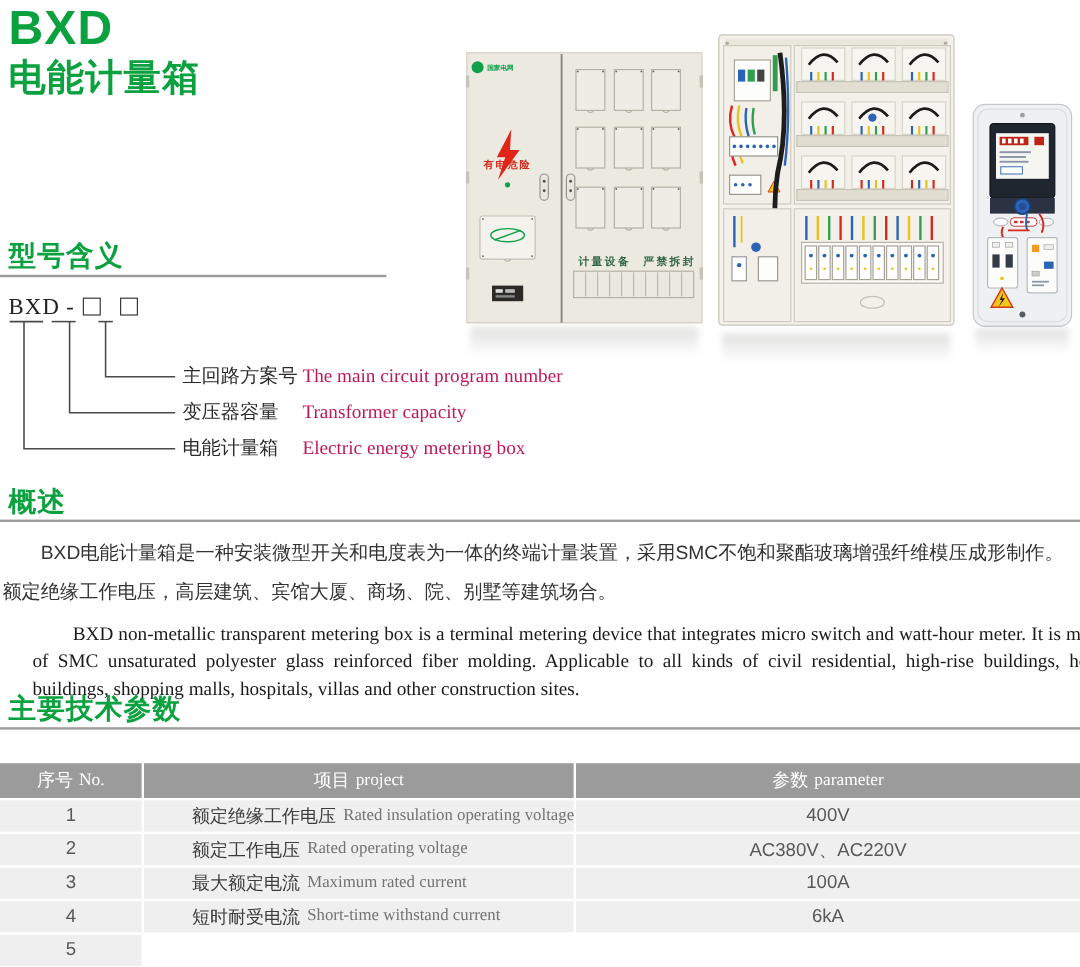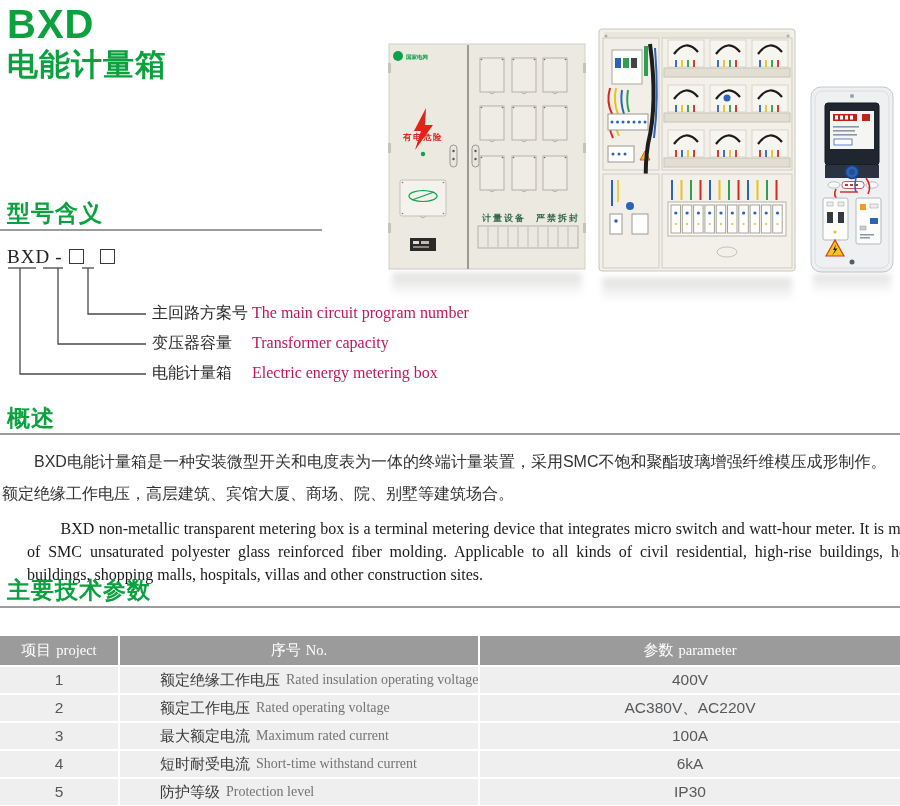--- a/index.html
+++ b/index.html
@@ -416,26 +416,26 @@
   <div id="h-overview" class="sec-h">概述</div>
   <div id="r-overview" class="rule"></div>
   <p class="p-zh">BXD电能计量箱是一种安装微型开关和电度表为一体的终端计量装置，采用SMC不饱和聚酯玻璃增强纤维模压成形制作。额定绝缘工作电压，高层建筑、宾馆大厦、商场、院、别墅等建筑场合。</p>
   <p class="p-en">BXD non-metallic transparent metering box is a terminal metering device that integrates micro switch and watt-hour meter. It is made of SMC unsaturated polyester glass reinforced fiber molding.  Applicable to all kinds of civil residential, high-rise buildings, hotel buildings, shopping malls, hospitals, villas and other construction sites.</p>
 
   <div id="h-params" class="sec-h">主要技术参数</div>
   <div id="r-params" class="rule"></div>
 
   <div class="ptable">
     <div class="th">
+      <span>序号</span>
+        <span class="th-en">No.</span>
+    </div>
+    <div class="th">
       <span>项目</span>
         <span class="th-en">project</span>
-    </div>
-    <div class="th">
-      <span>序号</span>
-        <span class="th-en">No.</span>
     </div>
     <div class="th">
       <span>参数</span>
         <span class="th-en">parameter</span>
     </div>
 
     <div class="td c1">1</div>
     <div class="td c2">
       <span class="td-zh">额定绝缘工作电压</span>
         <span class="td-en">Rated insulation operating voltage</span>
@@ -457,20 +457,15 @@
     <div class="td c3">100A</div>
 
     <div class="td c1">4</div>
     <div class="td c2">
       <span class="td-zh">短时耐受电流</span>
         <span class="td-en">Short-time withstand current</span>
     </div>
     <div class="td c3">6kA</div>
 
     <div class="td c1">5</div>
-    <div class="td c2">
-      <span class="td-zh">防护等级</span>
-        <span class="td-en">Protection level</span>
-    </div>
-    <div class="td c3">IP30</div>
   </div>
 
 </div>
 
 </body></html>

